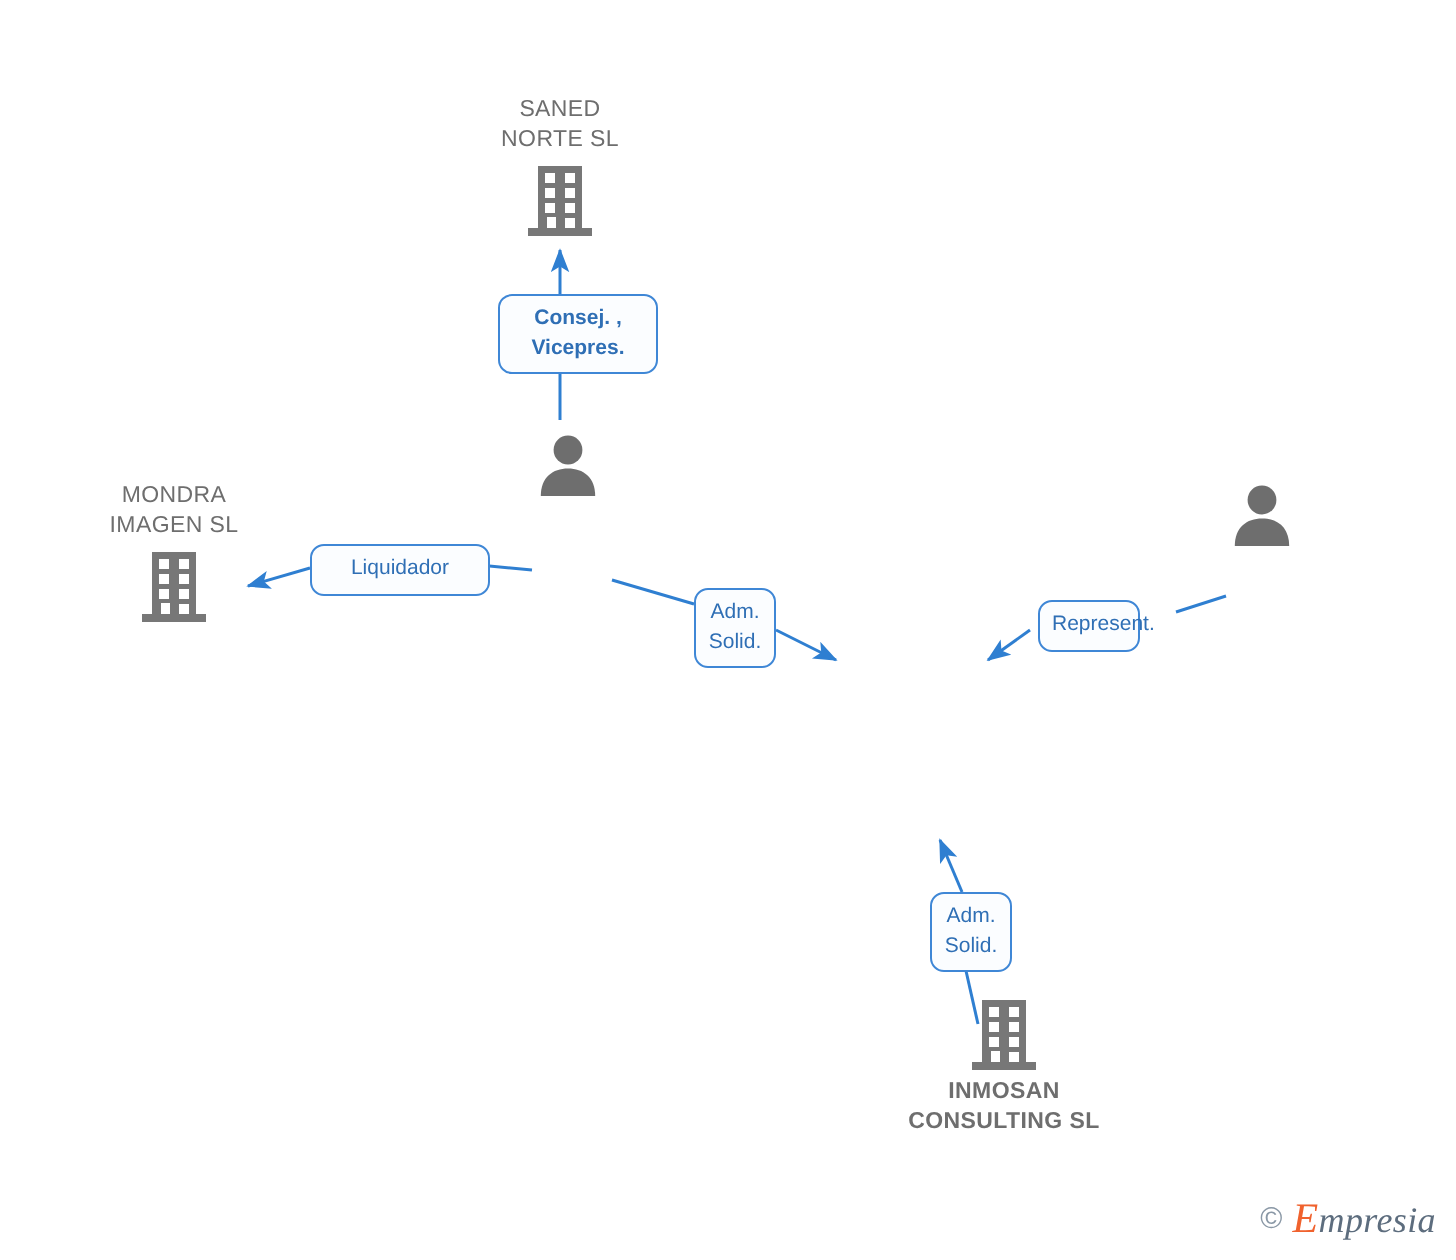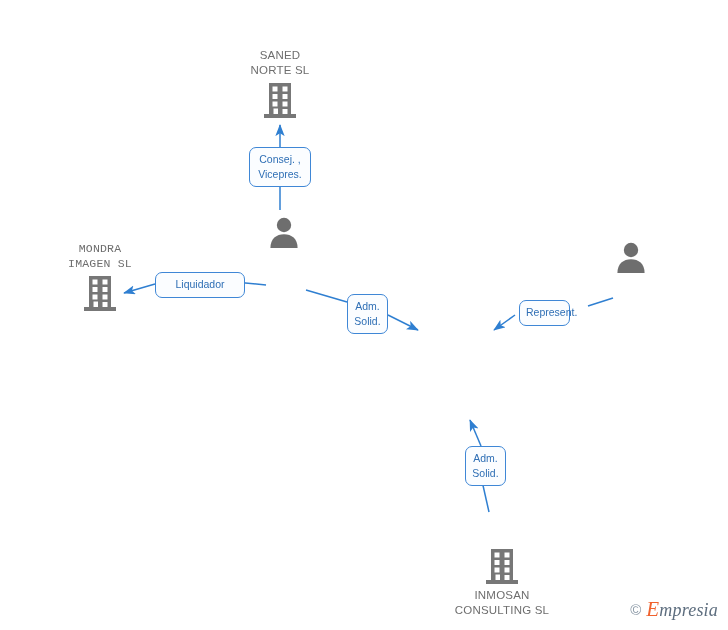--- a/index.html
+++ b/index.html
@@ -142,21 +142,21 @@
     </svg>
   </div>
 
   <div class="node person" style="left:284px; top:211px;">
     <svg class="node-icon" width="32" height="32" viewBox="0 0 32 32">
       <circle cx="16" cy="9" r="7.2" fill="#6e6e6e"></circle>
       <path d="M2.4,32 C2.4,22.6 8.4,18.2 16,18.2 C23.6,18.2 29.6,22.6 29.6,32 Z" fill="#6e6e6e"></path>
     </svg>
   </div>
 
-  <div class="node company" style="left:100px; top:241px;font-family:Liberation Mono, monospace;">
+  <div class="node company" style="left:87px; top:241px;">
     <div class="node-label">MONDRA
 IMAGEN  SL</div>
     <svg class="node-icon" width="34" height="38" viewBox="0 0 34 38">
       <rect x="6" y="2" width="22" height="31" fill="#777777"></rect>
       <rect x="1" y="33" width="32" height="4" fill="#777777"></rect>
       <rect x="9.5" y="5.5" width="5" height="5" fill="#ffffff"></rect>
       <rect x="19.5" y="5.5" width="5" height="5" fill="#ffffff"></rect>
       <rect x="9.5" y="13" width="5" height="5" fill="#ffffff"></rect>
       <rect x="19.5" y="13" width="5" height="5" fill="#ffffff"></rect>
       <rect x="9.5" y="20.5" width="5" height="5" fill="#ffffff"></rect>
@@ -167,38 +167,38 @@
   </div>
 
   <div class="node person" style="left:631px; top:236px;">
     <svg class="node-icon" width="32" height="32" viewBox="0 0 32 32">
       <circle cx="16" cy="9" r="7.2" fill="#6e6e6e"></circle>
       <path d="M2.4,32 C2.4,22.6 8.4,18.2 16,18.2 C23.6,18.2 29.6,22.6 29.6,32 Z" fill="#6e6e6e"></path>
     </svg>
   </div>
 
 
-  <div class="node company below-label" style="left:502px; top:543px;">
+  <div class="node company below-label" style="left:502px; top:494px;font-weight:bold;">
     <svg class="node-icon" width="34" height="38" viewBox="0 0 34 38">
       <rect x="6" y="2" width="22" height="31" fill="#777777"></rect>
       <rect x="1" y="33" width="32" height="4" fill="#777777"></rect>
       <rect x="9.5" y="5.5" width="5" height="5" fill="#ffffff"></rect>
       <rect x="19.5" y="5.5" width="5" height="5" fill="#ffffff"></rect>
       <rect x="9.5" y="13" width="5" height="5" fill="#ffffff"></rect>
       <rect x="19.5" y="13" width="5" height="5" fill="#ffffff"></rect>
       <rect x="9.5" y="20.5" width="5" height="5" fill="#ffffff"></rect>
       <rect x="19.5" y="20.5" width="5" height="5" fill="#ffffff"></rect>
       <rect x="10.5" y="27.5" width="4.5" height="5.5" fill="#ffffff"></rect>
       <rect x="19.5" y="28" width="5" height="5" fill="#ffffff"></rect>
     </svg>
     <div class="node-label label-below">INMOSAN
 CONSULTING SL</div>
   </div>
 
-  <div class="chip" style="left:249px; top:147px; width:62px;">Consej. ,
+  <div class="chip" style="left:249px; top:147px; width:80px;font-weight:bold;">Consej. ,
 Vicepres.</div>
 
   <div class="chip" style="left:155px; top:272px; width:90px;">Liquidador</div>
 
   <div class="chip" style="left:347px; top:294px; width:41px;">Adm.
 Solid.</div>
 
   <div class="chip" style="left:519px; top:300px; width:51px;">Represent.</div>
 
   <div class="chip" style="left:465px; top:446px; width:41px;">Adm.

